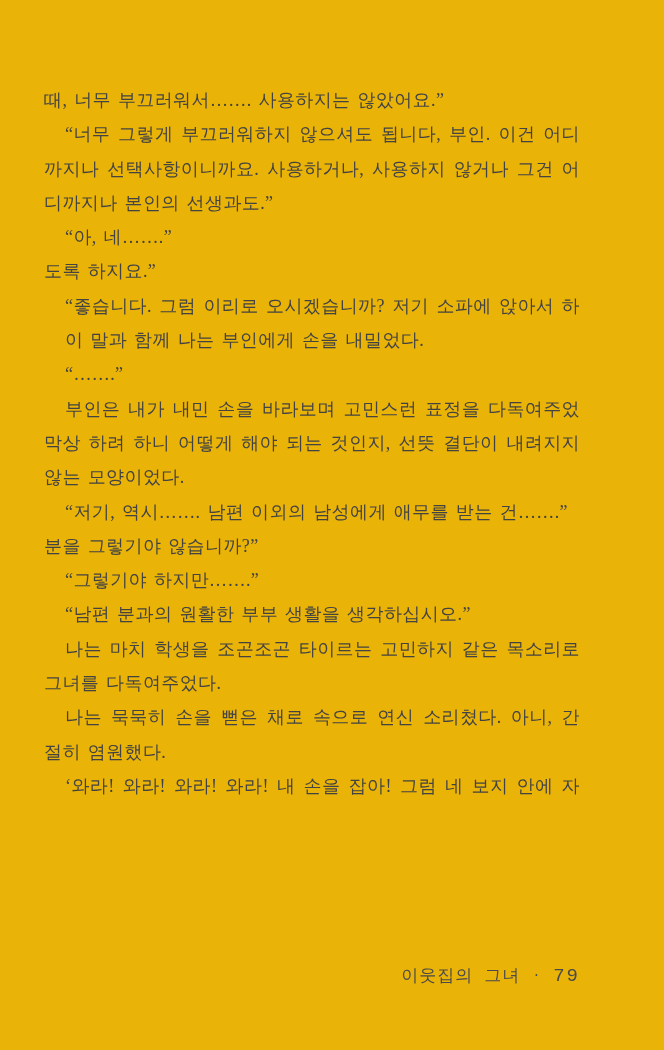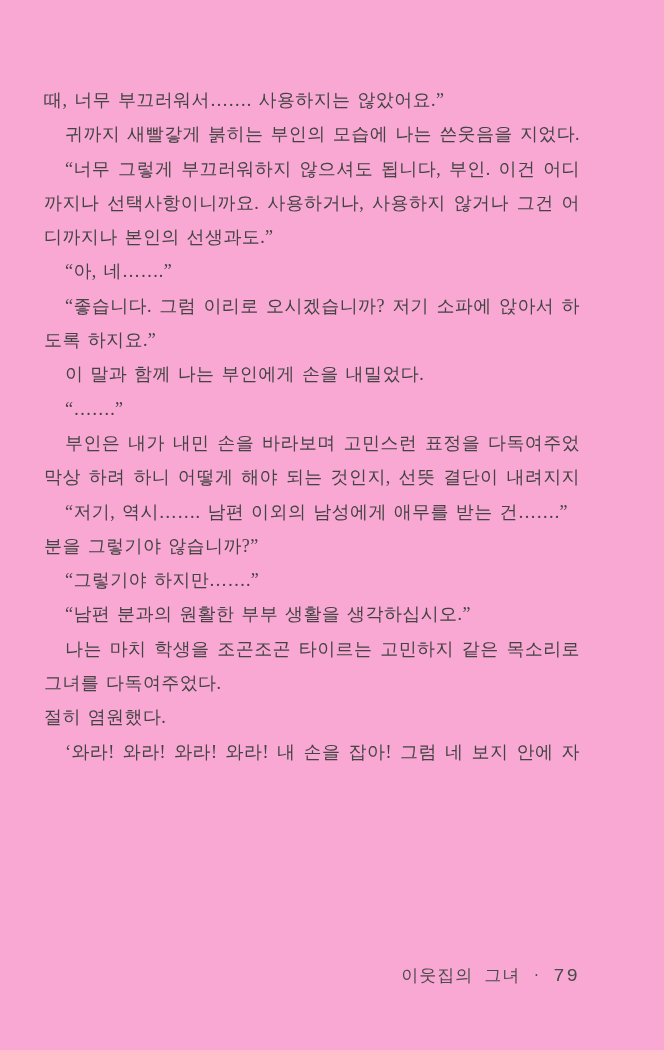--- a/index.html
+++ b/index.html
@@ -10,21 +10,21 @@
     width: 664px;
     height: 1050px;
     background: #fbfbf9;
     font-family: "Liberation Serif", serif;
     overflow: hidden;
   }
   .page {
     position: relative;
     width: 664px;
     height: 1050px;
-    background: #f9a8d4;
+    background: #eab308;
   }
   .text-block {
     position: absolute;
     top: 83px;
     left: 44px;
     width: 536px;
   }
   .line {
     font-size: 18px;
     line-height: 34.3px;
@@ -61,36 +61,37 @@
     font-size: 19px;
     letter-spacing: 2px;
   }
 </style>
 </head>
 <body>
 
 <div class="page">
   <div class="text-block" id="text-block">
       <div class="line">때, 너무 부끄러워서……. 사용하지는 않았어요.”</div>
-      <div class="line indent justify">귀까지 새빨갛게 붉히는 부인의 모습에 나는 쓴웃음을 지었다.</div>
       <div class="line indent justify">“너무 그렇게 부끄러워하지 않으셔도 됩니다, 부인. 이건 어디</div>
       <div class="line justify">까지나 선택사항이니까요. 사용하거나, 사용하지 않거나 그건 어</div>
       <div class="line">디까지나 본인의 선생과도.”</div>
       <div class="line indent">“아, 네…….”</div>
+      <div class="line">도록 하지요.”</div>
       <div class="line indent justify">“좋습니다. 그럼 이리로 오시겠습니까? 저기 소파에 앉아서 하</div>
-      <div class="line">도록 하지요.”</div>
       <div class="line indent">이 말과 함께 나는 부인에게 손을 내밀었다.</div>
       <div class="line indent">“…….”</div>
       <div class="line indent justify">부인은 내가 내민 손을 바라보며 고민스런 표정을 다독여주었다.</div>
       <div class="line justify">막상 하려 하니 어떻게 해야 되는 것인지, 선뜻 결단이 내려지지</div>
+      <div class="line">않는 모양이었다.</div>
       <div class="line indent">“저기, 역시……. 남편 이외의 남성에게 애무를 받는 건…….”</div>
       <div class="line">분을 그렇기야 않습니까?”</div>
       <div class="line indent">“그렇기야 하지만…….”</div>
       <div class="line indent">“남편 분과의 원활한 부부 생활을 생각하십시오.”</div>
       <div class="line indent justify">나는 마치 학생을 조곤조곤 타이르는 고민하지 같은 목소리로</div>
       <div class="line">그녀를 다독여주었다.</div>
+      <div class="line indent justify">나는 묵묵히 손을 뻗은 채로 속으로 연신 소리쳤다. 아니, 간</div>
       <div class="line">절히 염원했다.</div>
       <div class="line indent justify">‘와라! 와라! 와라! 와라! 내 손을 잡아! 그럼 네 보지 안에 자</div>
     </div>
   <div class="footer">
     <span class="title">이웃집의 그녀</span><span class="sep">·</span><span class="pagenum">79</span>
   </div>
 </div>
 
 </body></html>

